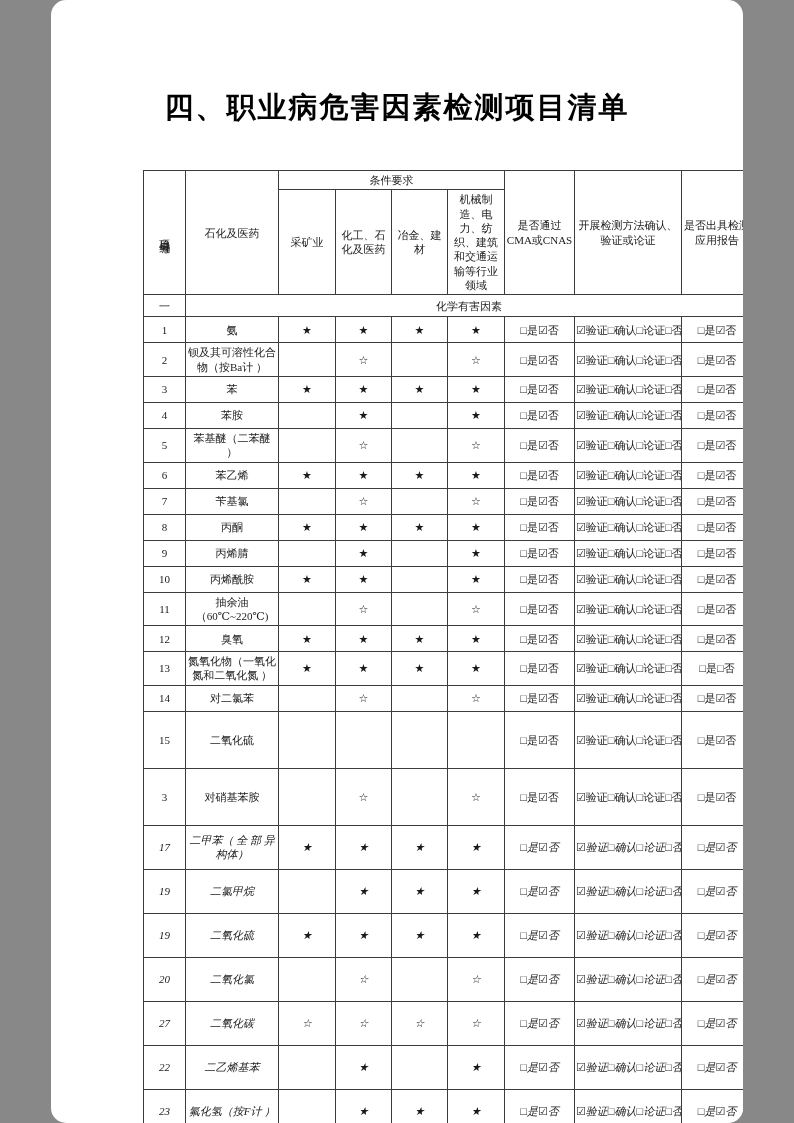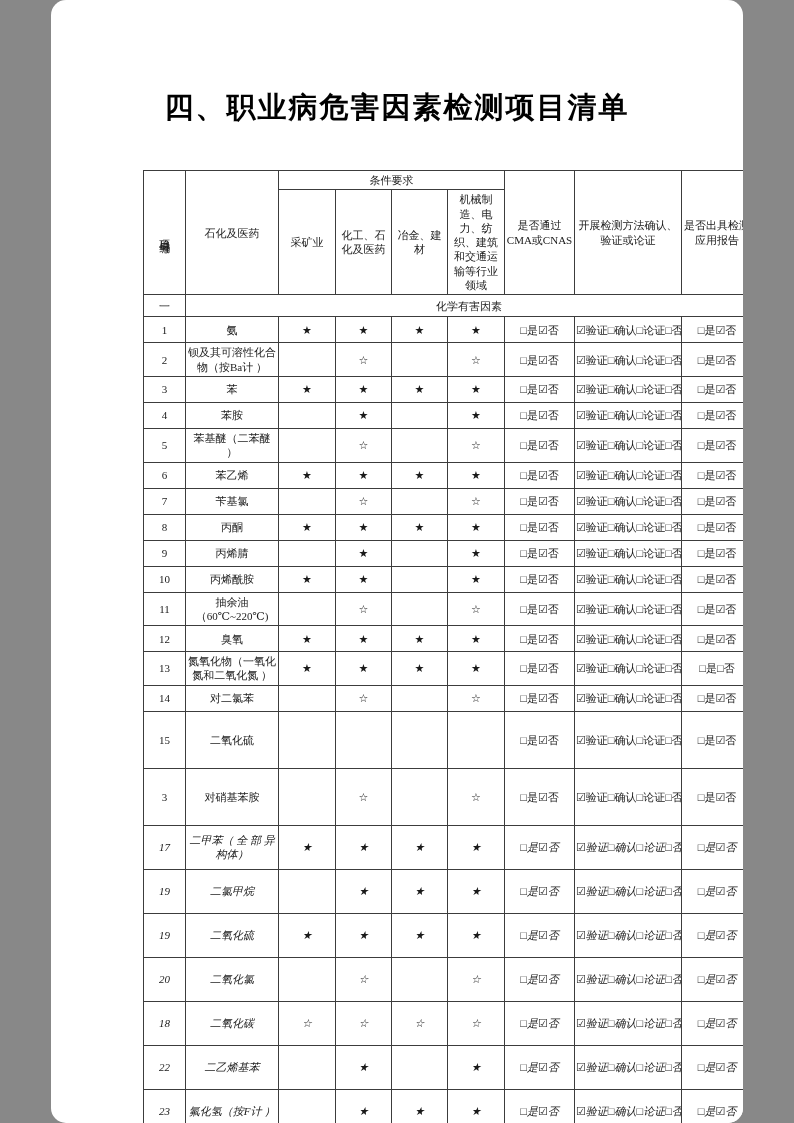--- a/index.html
+++ b/index.html
@@ -316,21 +316,21 @@
           <td class="c-item">二氧化氯</td>
           <td class="c-star"></td>
           <td class="c-star">☆</td>
           <td class="c-star"></td>
           <td class="c-star">☆</td>
           <td class="c-chk">□是☑否</td>
           <td class="c-chk">☑验证□确认□论证□否</td>
           <td class="c-chk">□是☑否</td>
         </tr>
         <tr class="data-row tall">
-          <td class="c-no">18</td>
+          <td class="c-no">27</td>
           <td class="c-item">二氧化碳</td>
           <td class="c-star">☆</td>
           <td class="c-star">☆</td>
           <td class="c-star">☆</td>
           <td class="c-star">☆</td>
           <td class="c-chk">□是☑否</td>
           <td class="c-chk">☑验证□确认□论证□否</td>
           <td class="c-chk">□是☑否</td>
         </tr>
         <tr class="data-row tall">

